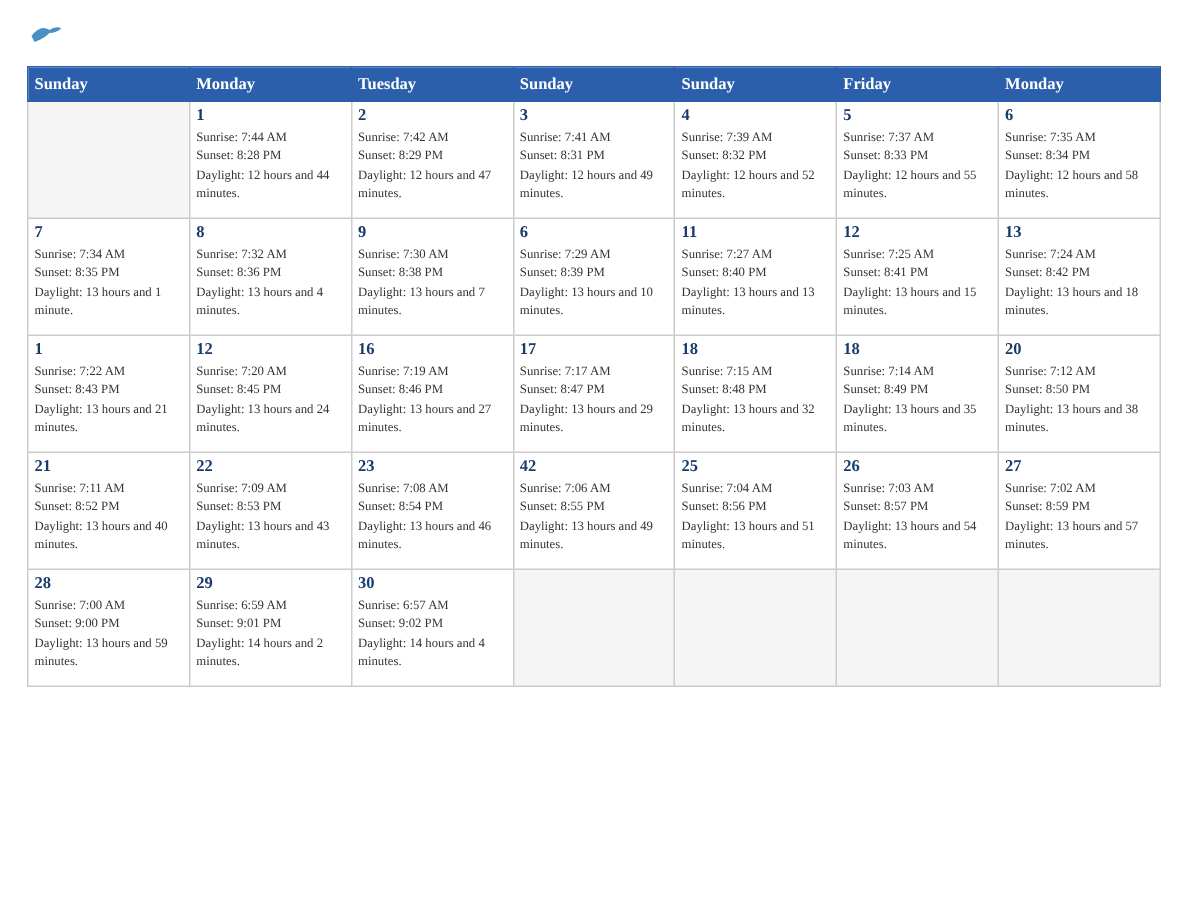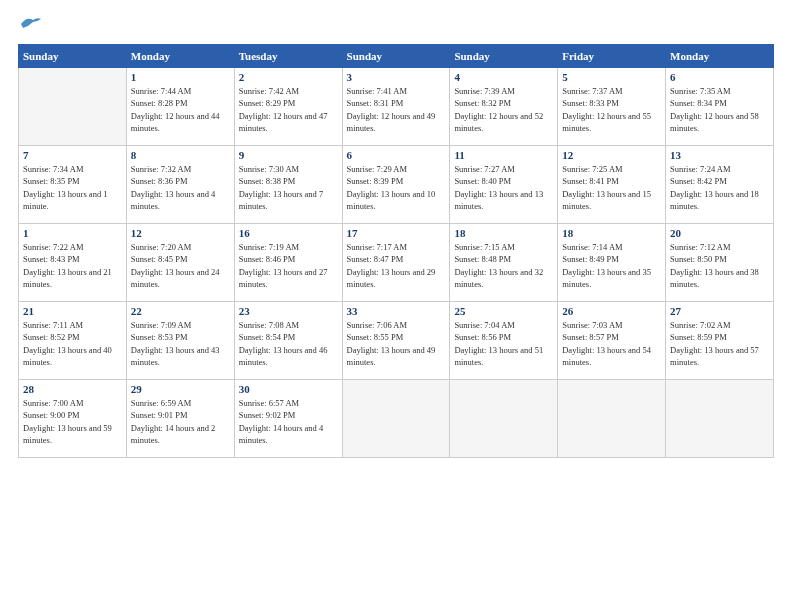--- a/index.html
+++ b/index.html
@@ -208,21 +208,21 @@
           </td>
           <td>
             <span class="day-num">22</span>
             <div class="day-info">Sunrise: 7:09 AM<br>Sunset: 8:53 PM<br>Daylight: 13 hours and 43 minutes.</div>
           </td>
           <td>
             <span class="day-num">23</span>
             <div class="day-info">Sunrise: 7:08 AM<br>Sunset: 8:54 PM<br>Daylight: 13 hours and 46 minutes.</div>
           </td>
           <td>
-            <span class="day-num">33</span>
+            <span class="day-num">42</span>
             <div class="day-info">Sunrise: 7:06 AM<br>Sunset: 8:55 PM<br>Daylight: 13 hours and 49 minutes.</div>
           </td>
           <td>
             <span class="day-num">25</span>
             <div class="day-info">Sunrise: 7:04 AM<br>Sunset: 8:56 PM<br>Daylight: 13 hours and 51 minutes.</div>
           </td>
           <td>
             <span class="day-num">26</span>
             <div class="day-info">Sunrise: 7:03 AM<br>Sunset: 8:57 PM<br>Daylight: 13 hours and 54 minutes.</div>
           </td>

